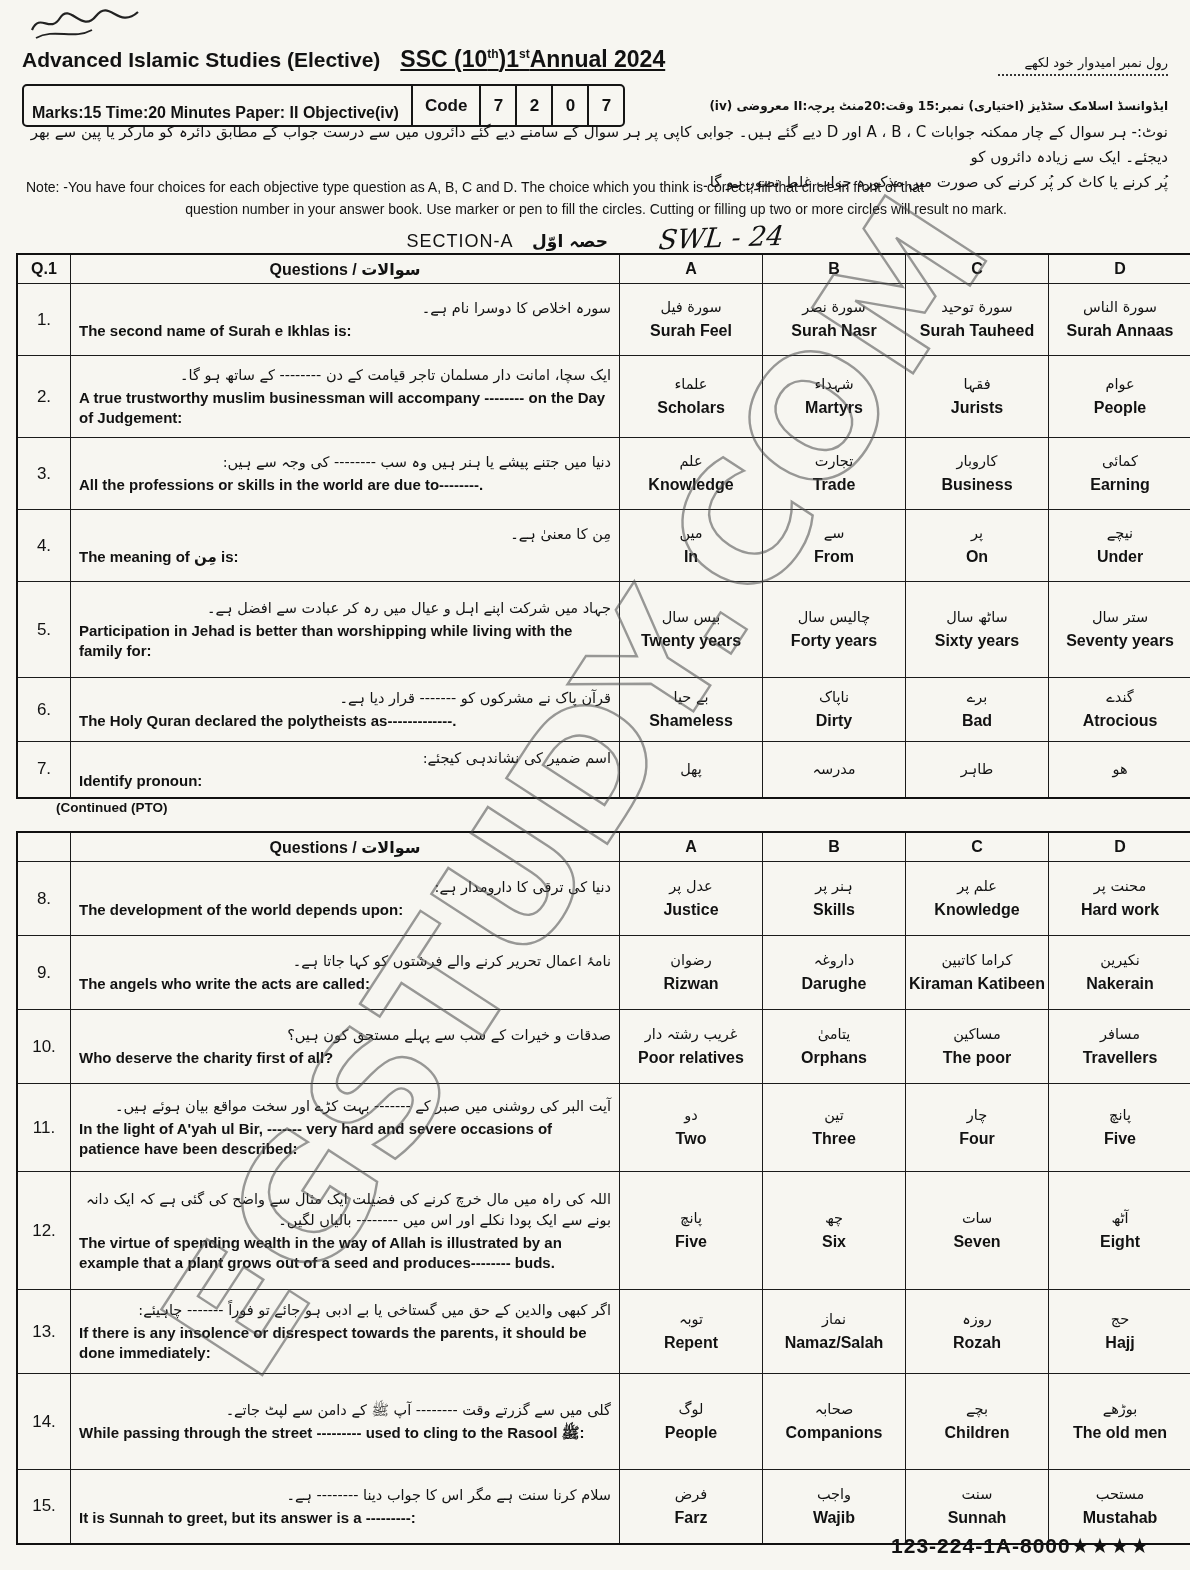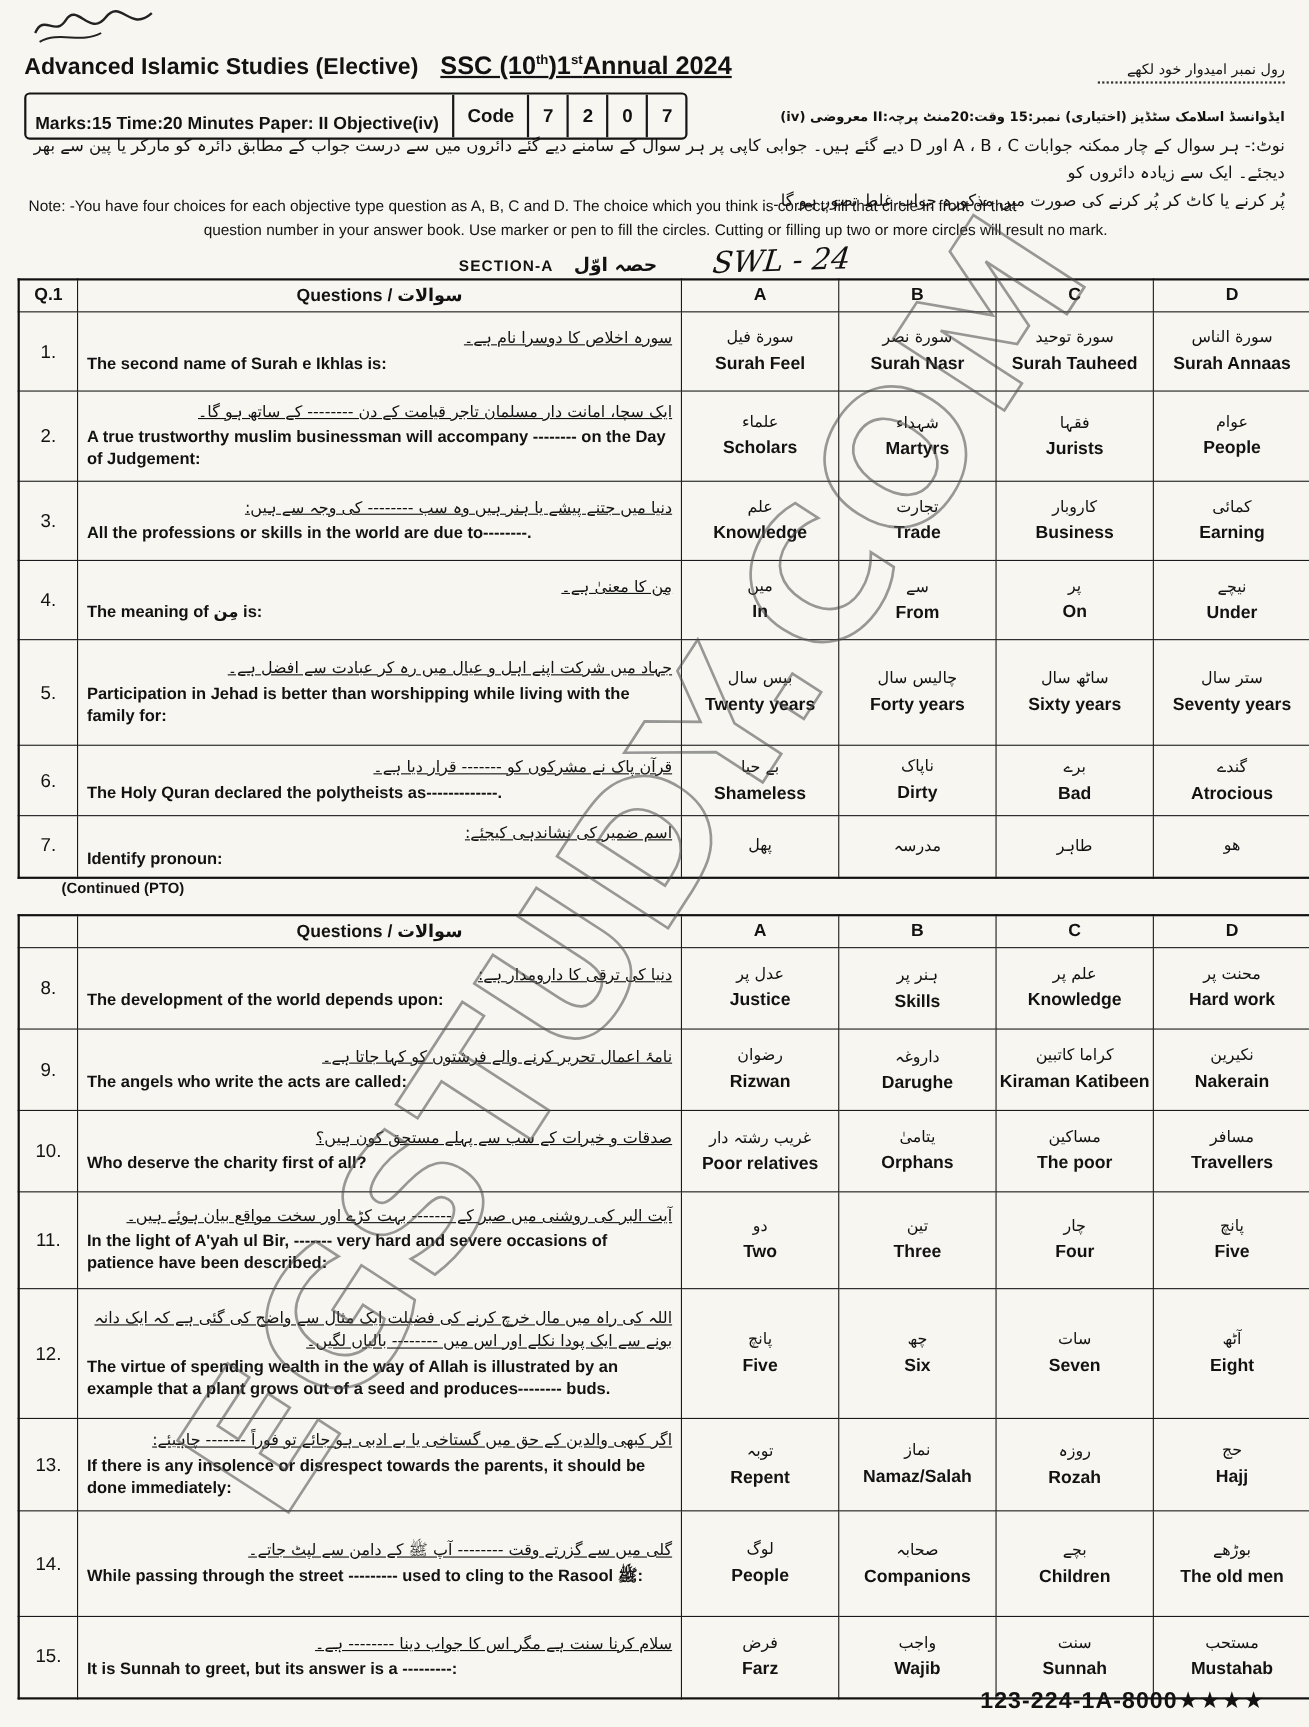--- a/index.html
+++ b/index.html
@@ -24,36 +24,36 @@
   .meta-en{font-size:16px;padding:18px 12px 3px 8px;white-space:nowrap;align-self:center;}
   .code-label{border-left:2px solid #151515;padding:3px 12px;font-size:17px;display:flex;align-items:center;}
   .digit{border-left:2px solid #151515;width:34px;display:flex;align-items:center;justify-content:center;font-size:17px;}
   .meta-ur{margin-left:auto;direction:rtl;font-size:12px;font-weight:bold;white-space:nowrap;}
   .note-ur{position:absolute;top:120px;left:22px;width:1146px;direction:rtl;font-size:15px;line-height:25px;}
   .note-ur .l2{text-align:right;}
   .note-en{position:absolute;top:176px;left:26px;width:1140px;font-size:14px;line-height:22px;}
   .note-en .l1{text-align:left;}
   .note-en .l2{text-align:center;}
   .section-row{position:absolute;top:222px;left:0;width:1190px;text-align:center;}
-  .section-title{font-size:14px;font-weight:bold;letter-spacing:1px;}
+  .section-title{font-size:18px;font-weight:normal;letter-spacing:1px;}
   .section-ur{font-size:17px;font-weight:bold;margin-left:14px;}
   .handwritten{font-size:27px;font-style:italic;margin-left:46px;display:inline-block;transform:rotate(-2deg) skewX(-8deg);font-family:"DejaVu Serif",serif;}
   
   table.qtable{position:absolute;left:16px;border-collapse:collapse;table-layout:fixed;width:1156px;background:transparent;}
   #table1{top:253px;}
   #table2{top:831px;}
   .qtable th,.qtable td{border:1.6px solid #1b1b1b;}
   .qtable{border:2px solid #111;}
   .col-q{width:50px;}
   .col-questions{width:546px;}
   .col-opt{width:140px;}
   .qtable th{height:26px;font-size:16px;font-weight:bold;padding:1px;}
   td.qnum{vertical-align:middle;text-align:center;font-size:17px;padding:2px;}
   td.qcell{padding:3px 8px;vertical-align:middle;}
-  .q-ur{text-align:right;font-size:14.5px;line-height:21px;text-decoration:underline;}
+  .q-ur{text-align:right;font-size:14.5px;line-height:21px;}
   .q-en{font-weight:bold;font-size:15px;text-align:left;line-height:20px;margin-top:2px;}
   td.opt{text-align:center;vertical-align:middle;padding:2px;}
   .opt-ur{font-size:14.5px;}
   .opt-en{font-weight:bold;font-size:16px;margin-top:7px;}
   #table1 tbody tr{height:72px;}
   #table1 tbody tr:nth-child(2){height:82px;}
   #table1 tbody tr:nth-child(5){height:96px;}
   #table1 tbody tr:nth-child(6){height:64px;}
   #table1 tbody tr:nth-child(7){height:56px;}
   #table2 tbody tr{height:74px;}

